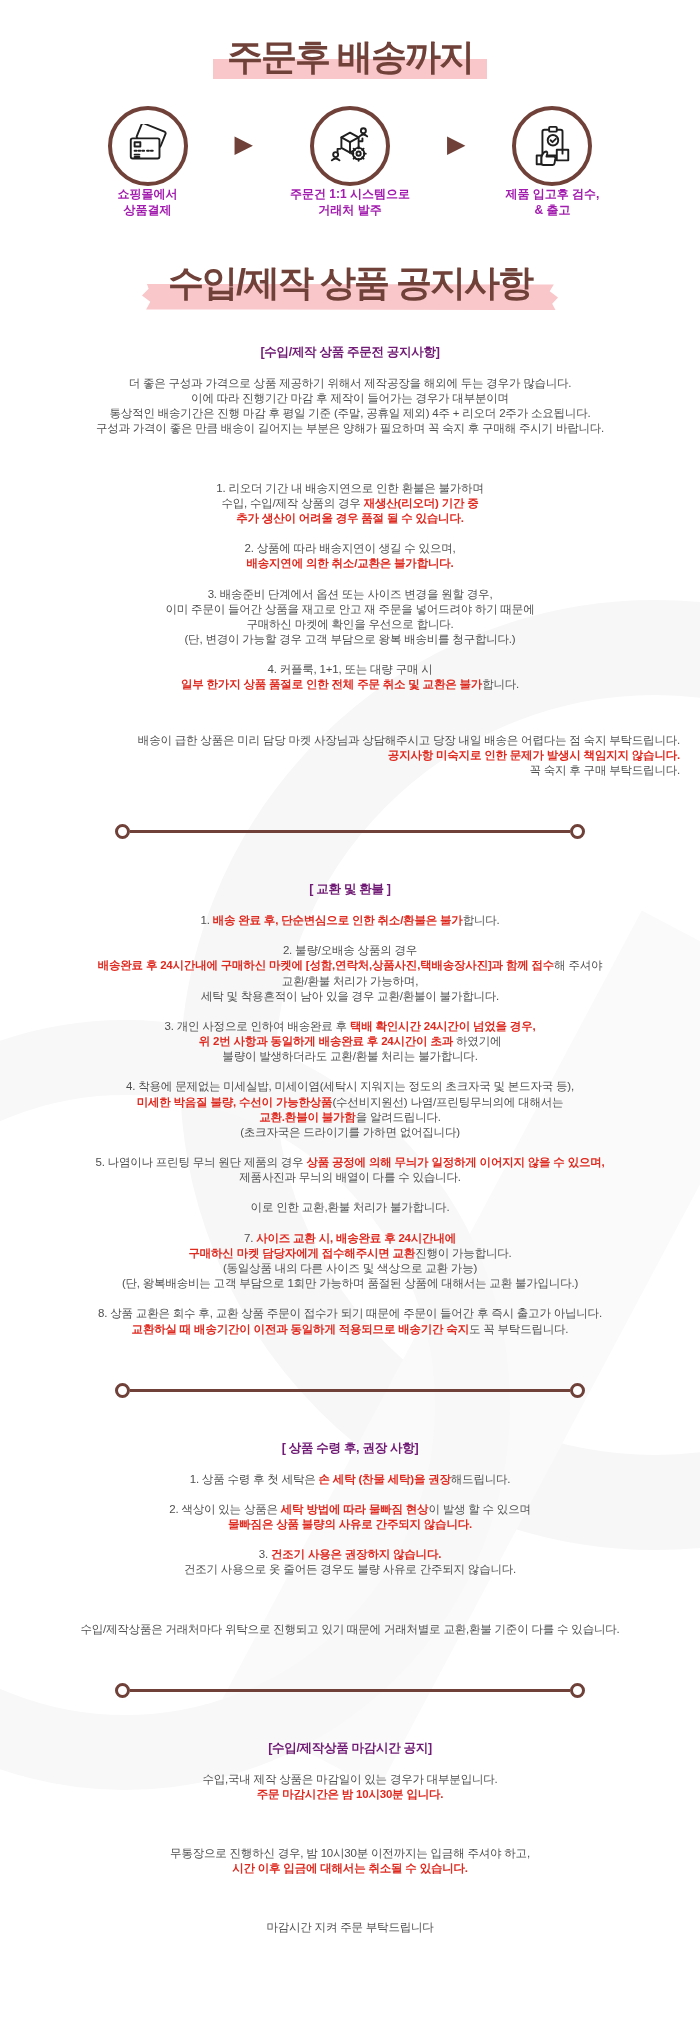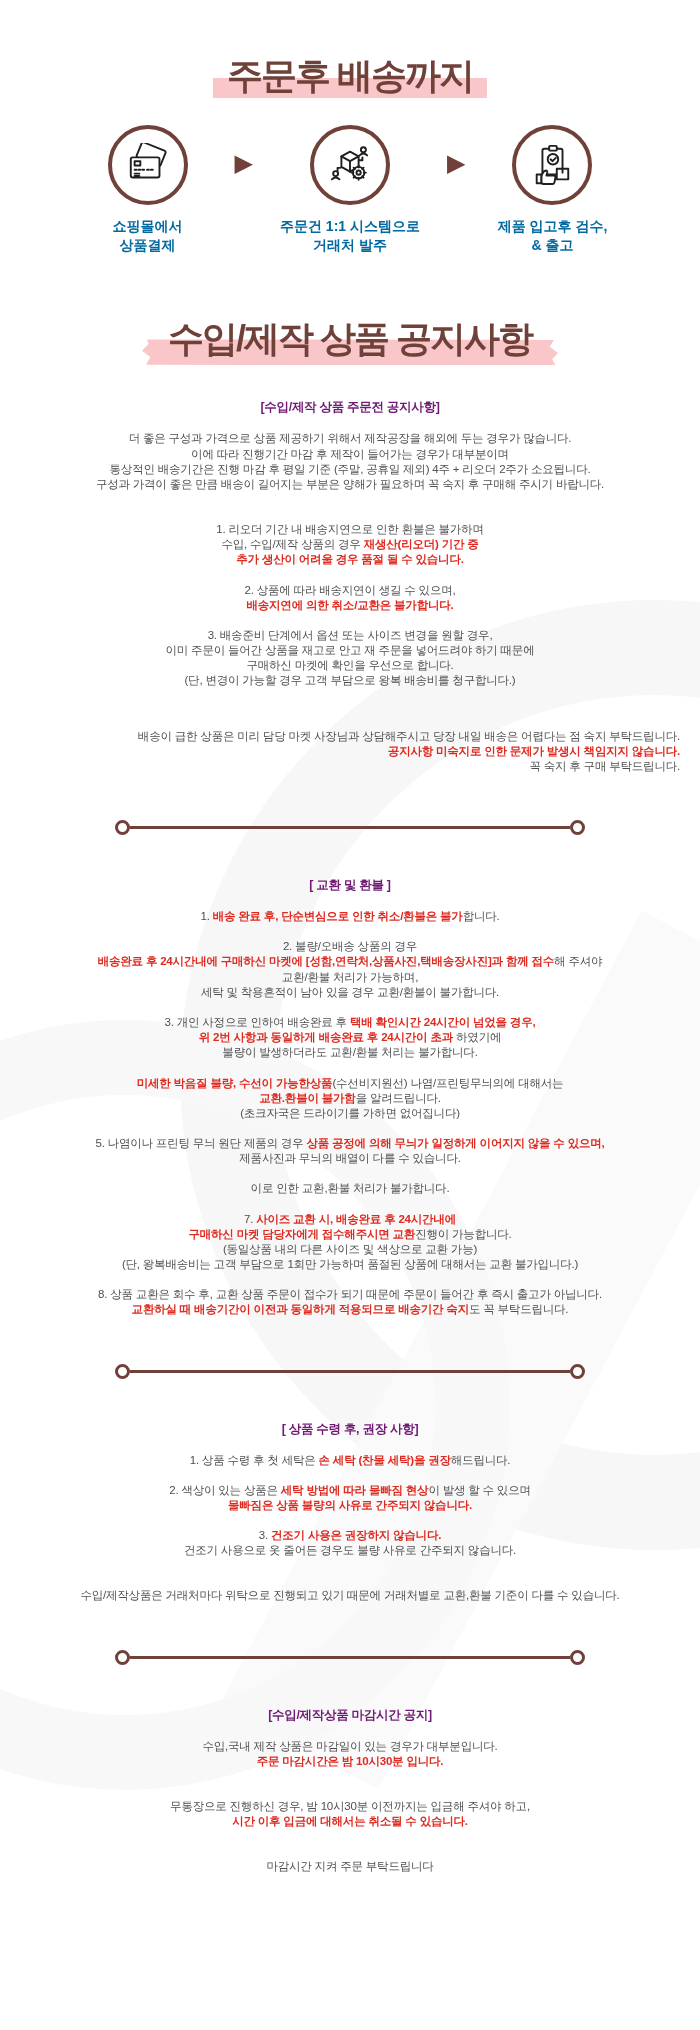--- a/index.html
+++ b/index.html
@@ -9,42 +9,42 @@
   }
   .wm{position:absolute;border-radius:50%;z-index:0;}
   .wm1{top:600px;left:180px;width:760px;height:760px;border:95px solid #f7f7f7;}
   .wm2{top:1020px;left:-260px;width:620px;height:620px;border:75px solid #f8f8f8;}
   .wm3{position:absolute;top:900px;left:420px;width:180px;height:900px;background:#fafafa;transform:rotate(28deg);z-index:0;}
   .content{position:relative;z-index:1;text-align:center;}
 
   
   .big-title{margin-top:38px;text-align:center;}
   .big-title.second{margin-top:46px;}
-  .hl-wrap{position:relative;display:inline-block;margin-top:19px;}
+  .hl-wrap{position:relative;display:inline-block;}
   .hl{position:absolute;left:-14px;right:-14px;bottom:-3px;height:20px;background:#F9C6C9;z-index:0;}
   .hl.tape{height:26px;bottom:-8px;left:-26px;right:-26px;background:#F9C6C9;
     clip-path:polygon(1.2% 0%,99% 2%,98% 28%,100% 52%,98.6% 76%,99.4% 100%,1% 98%,2% 68%,0% 44%,1.6% 18%);}
   .big-txt{position:relative;z-index:1;font-size:36px;font-weight:800;color:#6F4138;letter-spacing:-2px;line-height:1.05;}
 
   
   .steps{display:flex;justify-content:center;align-items:flex-start;margin-top:30px;}
   .step{display:flex;flex-direction:column;align-items:center;width:170px;}
   .step-circle{width:72px;height:72px;border:4px solid #6F4138;border-radius:50%;
     display:flex;align-items:center;justify-content:center;background:#fff;}
-  .step-label{margin-top:12px;font-size:14px;font-weight:700;color:#0369a1;line-height:1.35;}
+  .step-label{font-size:12px;font-weight:700;color:#a21caf;line-height:1.35;}
   .arrow{font-size:24px;color:#6F4138;margin:26px 2px 0 2px;line-height:1;}
 
   
   .sections{width:660px;margin:0 auto;}
   .sec-header{font-size:12.5px;font-weight:700;color:#701a75;margin-top:42px;letter-spacing:-0.3px;}
   .para{font-size:11.5px;color:#4E4E4E;line-height:1.32;margin-top:15px;letter-spacing:-0.2px;}
   .para .line{min-height:15px;}
   .seg{white-space:pre-wrap;}
   .seg.red{color:#DF2A20;font-weight:700;}
-  .gap-lg{margin-top:30px;}
+  .gap-lg{margin-top:44px;}
   .gap-xl{margin-top:40px;text-align:right;}
   .divider{display:flex;align-items:center;width:470px;margin:46px auto 6px auto;}
   .divider .dot{width:9px;height:9px;border:3px solid #6F4138;border-radius:50%;background:#fff;flex:0 0 auto;}
   .divider .rule{flex:1;height:3px;background:#6F4138;}
   svg{display:block;}
 </style>
 </head>
 <body>
 
 <div class="page">
@@ -150,20 +150,24 @@
         <div class="para">
           <div class="line"><span class="seg">2. 상품에 따라 배송지연이 생길 수 있으며,</span></div>
           <div class="line"><span class="seg red">배송지연에 의한 취소/교환은 불가합니다.</span></div>
         </div>
         <div class="para">
           <div class="line"><span class="seg">3. 배송준비 단계에서 옵션 또는 사이즈 변경을 원할 경우,</span></div>
           <div class="line"><span class="seg">이미 주문이 들어간 상품을 재고로 안고 재 주문을 넣어드려야 하기 때문에</span></div>
           <div class="line"><span class="seg">구매하신 마켓에 확인을 우선으로 합니다.</span></div>
           <div class="line"><span class="seg">(단, 변경이 가능할 경우 고객 부담으로 왕복 배송비를 청구합니다.)</span></div>
         </div>
+        <div class="para">
+          <div class="line"><span class="seg">4. 커플룩, 1+1, 또는 대량 구매 시</span></div>
+          <div class="line"><span class="seg red">일부 한가지 상품 품절로 인한 전체 주문 취소 및 교환은 불가</span><span class="seg">합니다.</span></div>
+        </div>
         <div class="para gap-xl">
           <div class="line"><span class="seg">배송이 급한 상품은 미리 담당 마켓 사장님과 상담해주시고 당장 내일 배송은 어렵다는 점 숙지 부탁드립니다.</span></div>
           <div class="line"><span class="seg red">공지사항 미숙지로 인한 문제가 발생시 책임지지 않습니다.</span></div>
           <div class="line"><span class="seg">꼭 숙지 후 구매 부탁드립니다.</span></div>
         </div>
         <div class="divider">
           <span class="dot"></span>
           <span class="rule"></span>
           <span class="dot"></span>
         </div>
@@ -176,20 +180,21 @@
           <div class="line"><span class="seg red">배송완료 후 24시간내에 구매하신 마켓에 [성함,연락처,상품사진,택배송장사진]과 함께 접수</span><span class="seg">해 주셔야</span></div>
           <div class="line"><span class="seg">교환/환불 처리가 가능하며,</span></div>
           <div class="line"><span class="seg">세탁 및 착용흔적이 남아 있을 경우 교환/환불이 불가합니다.</span></div>
         </div>
         <div class="para">
           <div class="line"><span class="seg">3. 개인 사정으로 인하여 배송완료 후 </span><span class="seg red">택배 확인시간 24시간이 넘었을 경우,</span></div>
           <div class="line"><span class="seg red">위 2번 사항과 동일하게 배송완료 후 24시간이 초과</span><span class="seg"> 하였기에</span></div>
           <div class="line"><span class="seg">불량이 발생하더라도 교환/환불 처리는 불가합니다.</span></div>
         </div>
         <div class="para">
+          <div class="line"><span class="seg">4. 착용에 문제없는 미세실밥, 미세이염(세탁시 지워지는 정도의 초크자국 및 본드자국 등),</span></div>
           <div class="line"><span class="seg red">미세한 박음질 불량, 수선이 가능한상품</span><span class="seg">(수선비지원선) 나염/프린팅무늬의에 대해서는</span></div>
           <div class="line"><span class="seg red">교환.환불이 불가함</span><span class="seg">을 알려드립니다.</span></div>
           <div class="line"><span class="seg">(초크자국은 드라이기를 가하면 없어집니다)</span></div>
         </div>
         <div class="para">
           <div class="line"><span class="seg">5. 나염이나 프린팅 무늬 원단 제품의 경우 </span><span class="seg red">상품 공정에 의해 무늬가 일정하게 이어지지 않을 수 있으며,</span></div>
           <div class="line"><span class="seg">제품사진과 무늬의 배열이 다를 수 있습니다.</span></div>
         </div>
         <div class="para">
           <div class="line"><span class="seg">이로 인한 교환,환불 처리가 불가합니다.</span></div>

